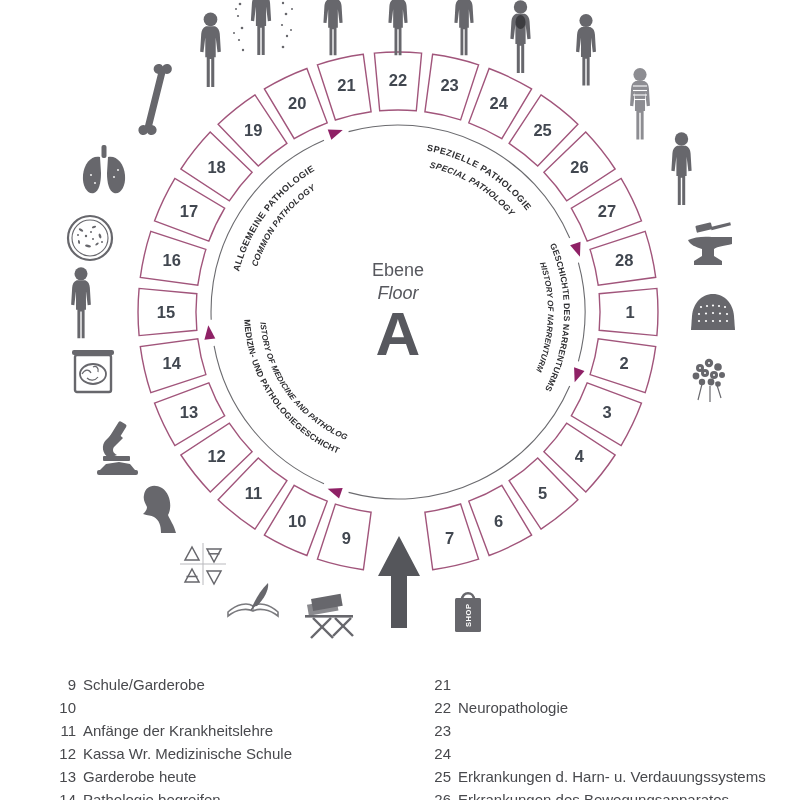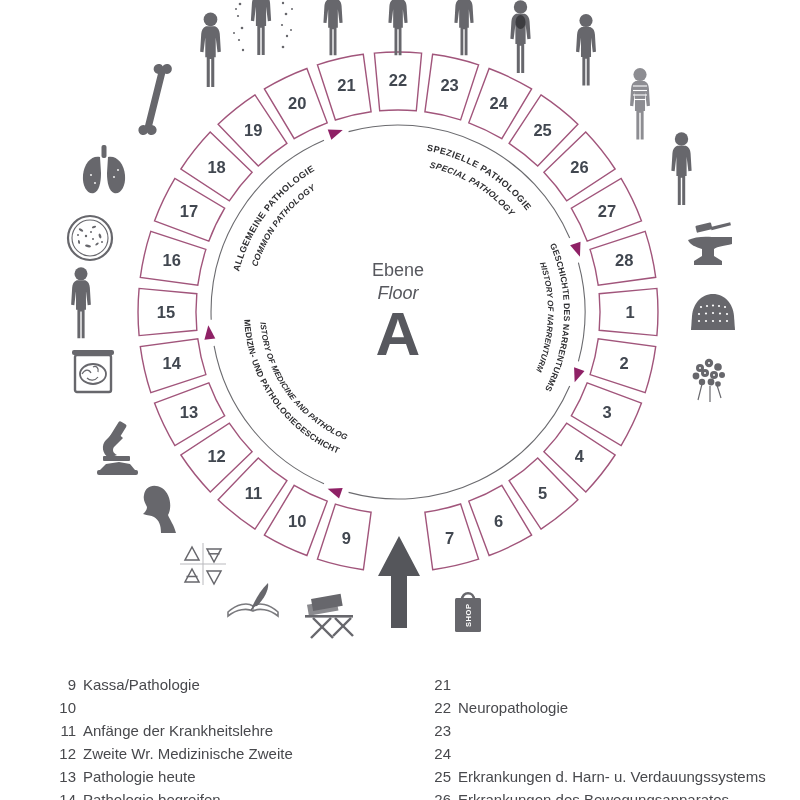--- a/index.html
+++ b/index.html
@@ -325,36 +325,36 @@
       <text transform="translate(17.5,39) rotate(-90)" font-size="7.5" font-weight="bold" letter-spacing="0.6" fill="#ffffff" font-family="Liberation Sans, sans-serif">SHOP</text>
     </g>
 
   </g>
 </svg>
 
 <div id="legend">
   <div class="leg-col left" id="legend-left">
         <div class="leg-row">
           <span class="leg-num">9</span>
-          <span>Kassa/Pathologie</span>
+          <span>Schule/Garderobe</span>
         </div>
         <div class="leg-row">
           <span class="leg-num">10</span>
         </div>
         <div class="leg-row">
           <span class="leg-num">11</span>
           <span>Anfänge der Krankheitslehre</span>
         </div>
         <div class="leg-row">
           <span class="leg-num">12</span>
-          <span>Zweite Wr. Medizinische Zweite</span>
+          <span>Kassa Wr. Medizinische Schule</span>
         </div>
         <div class="leg-row">
           <span class="leg-num">13</span>
-          <span>Pathologie heute</span>
+          <span>Garderobe heute</span>
         </div>
         <div class="leg-row">
           <span class="leg-num">14</span>
           <span>Pathologie begreifen</span>
         </div>
       </div>
   <div class="leg-col right" id="legend-right">
         <div class="leg-row">
           <span class="leg-num">21</span>
         </div>

